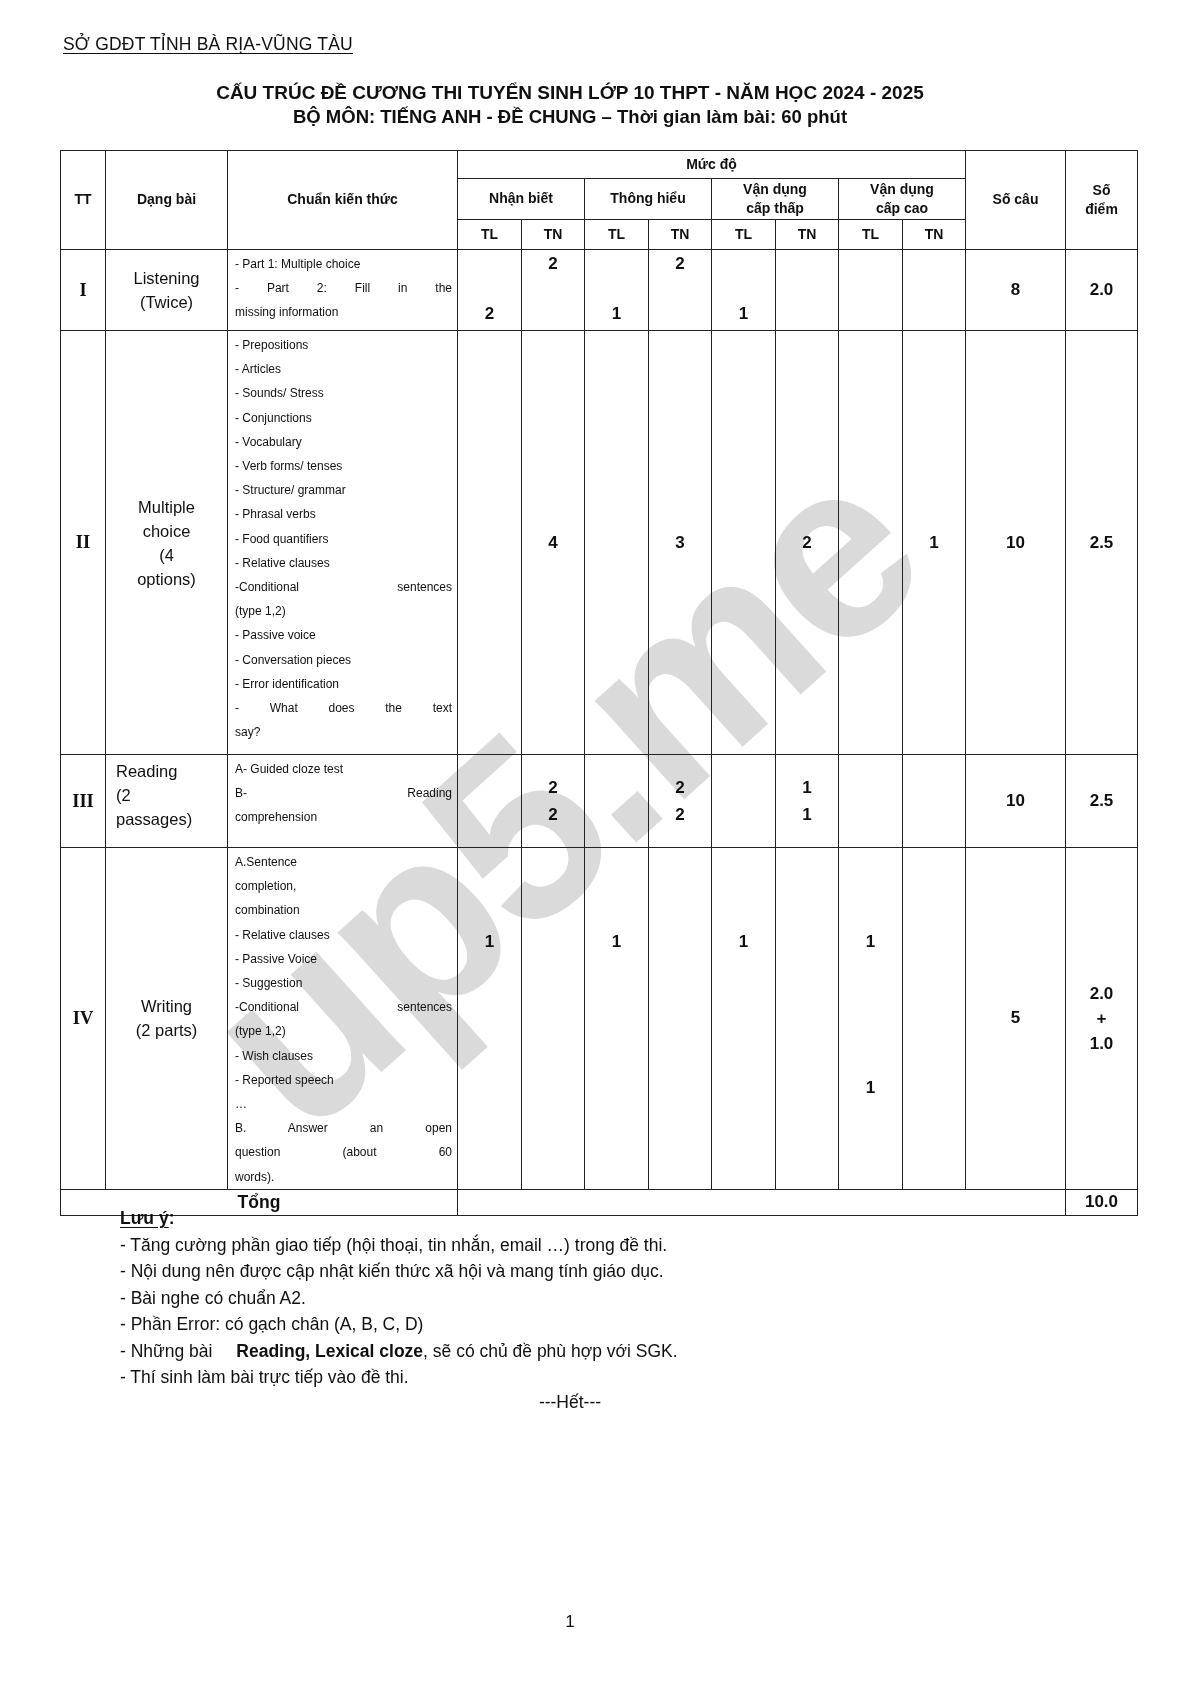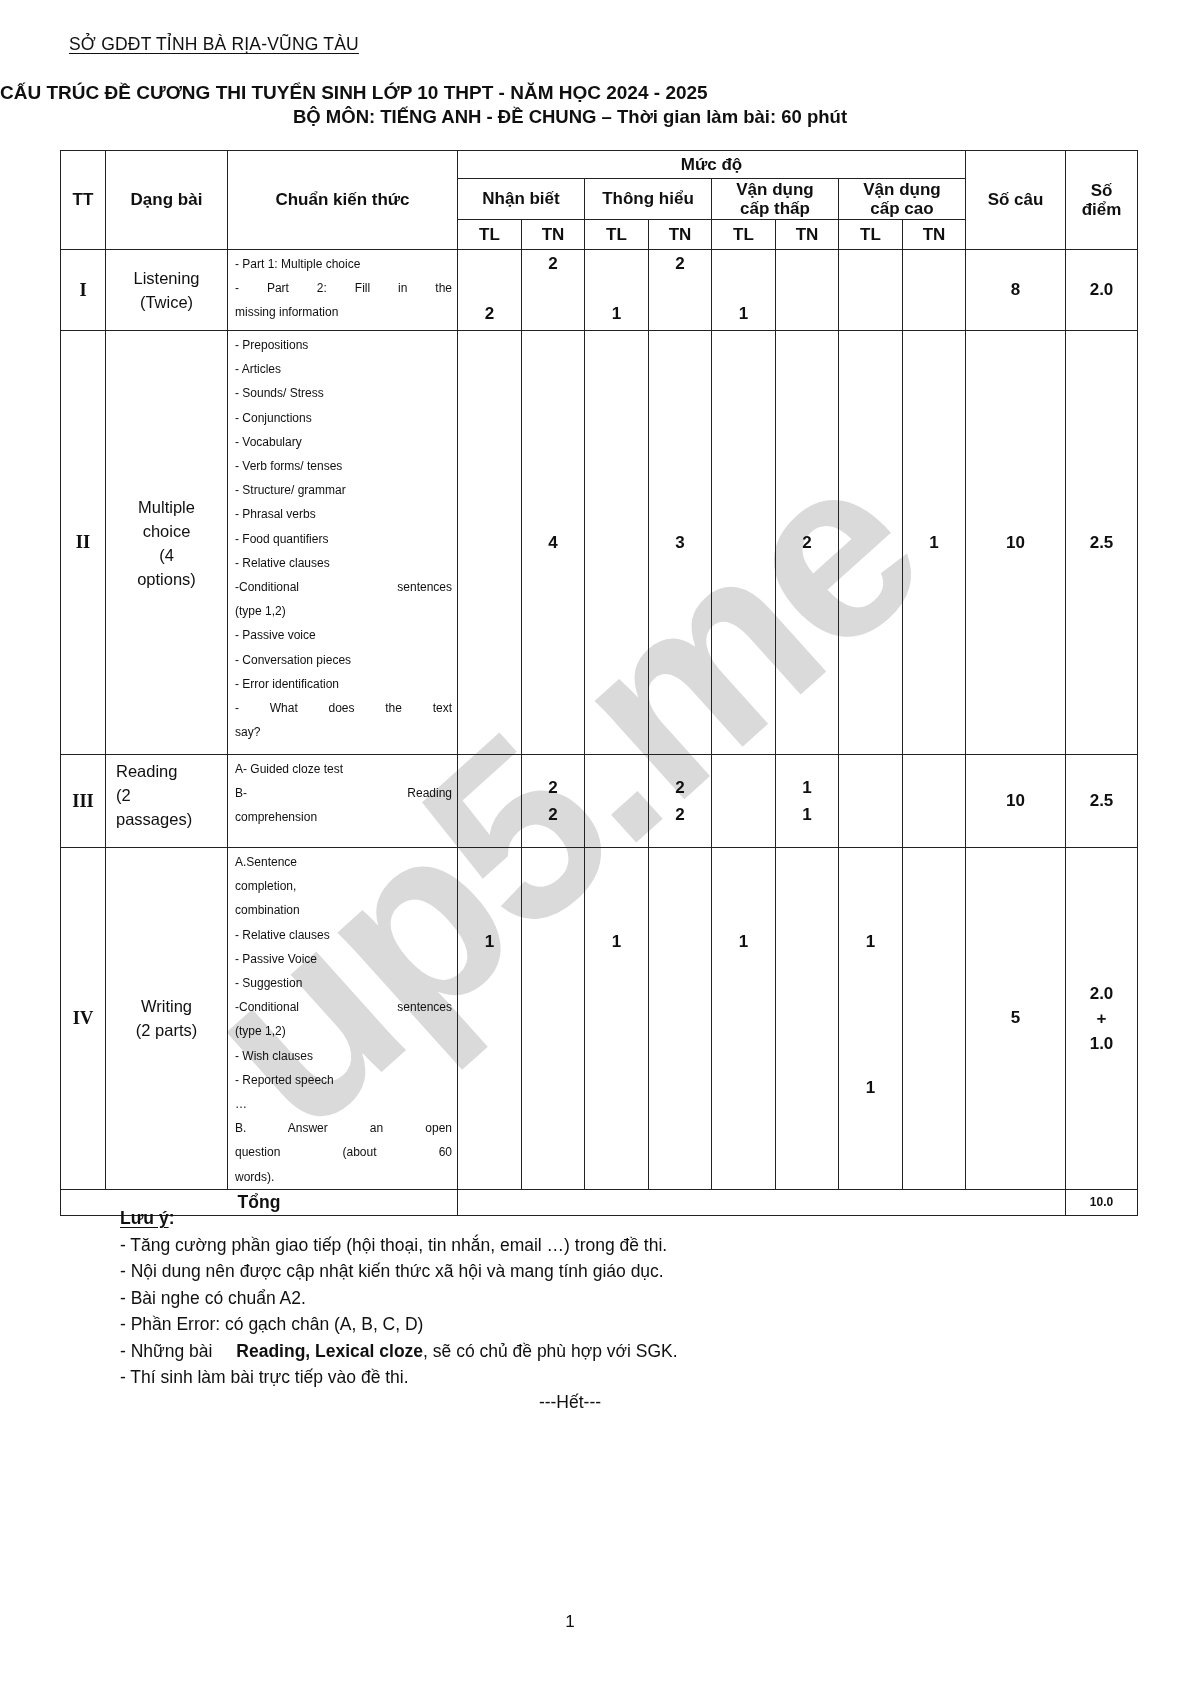--- a/index.html
+++ b/index.html
@@ -9,32 +9,32 @@
     overflow:hidden; font-family:"Liberation Sans",sans-serif; color:#101010;
   }
   
   .watermark {
     position:absolute; left:105px; top:655px; width:910px; text-align:center;
     font-size:252px; font-weight:bold; color:#dadada; letter-spacing:-6px;
     transform:rotate(-42deg); transform-origin:center center;
     z-index:1; white-space:nowrap; line-height:1.1;
   }
   .org {
-    position:absolute; left:69px; top:34px; font-size:17.5px;
+    position:absolute; left:63px; top:34px; font-size:17.5px;
     text-decoration:underline; text-underline-offset:3px; letter-spacing:.2px;
   }
-  .title1 { position:absolute; left:0; top:82px; width:1140px; text-align:left; font-weight:bold; font-size:19px; }
+  .title1 { position:absolute; left:0; top:82px; width:1140px; text-align:center; font-weight:bold; font-size:19px; }
   .title2 { position:absolute; left:0; top:106px; width:1140px; text-align:center; font-weight:bold; font-size:18.5px; }
 
   table.exam {
     position:absolute; left:60px; top:150px; z-index:2;
     border-collapse:collapse; table-layout:fixed; background:transparent;
   }
   table.exam td { border:1.5px solid #222; vertical-align:middle; text-align:center; padding:0; overflow:hidden; }
-  .th { font-weight:bold; font-size:17px; line-height:19.5px; }
+  .th { font-weight:bold; font-size:14px; line-height:19.5px; }
   tr.h1 td { height:28px; }
   tr.h2 td.lv { height:41px; }
   tr.h3 td { height:30px; }
   tr.r1 > td { height:81px; }
   tr.r2 > td { height:424px; }
   tr.r3 > td { height:93px; }
   tr.r4 > td { height:340px; }
   tr.rt > td { height:26px; }
 
   .tt-cell { font-family:"Liberation Serif",serif; font-weight:bold; font-size:18.5px; }
@@ -48,21 +48,21 @@
   .num { font-weight:bold; font-size:17px; }
   .relbox { position:relative; height:100%; width:100%; }
   .relbox span { position:absolute; left:0; width:100%; text-align:center; font-weight:bold; font-size:17px; }
   .vt { top:4px; }
   .vb { bottom:6px; }
   .p1 { top:84px; }
   .p2 { top:230px; }
   .stack2 div { line-height:27px; font-weight:bold; font-size:17px; }
   .stack3 div { line-height:25px; font-weight:bold; font-size:17px; }
   .total-label { font-weight:bold; font-size:17.5px; }
-  .total-val { font-weight:bold; font-size:12px; }
+  .total-val { font-weight:bold; font-size:17px; }
 
   .notes { position:absolute; left:120px; top:1205px; width:950px; font-size:17.5px; line-height:26.5px; z-index:2; }
   .notes .hd { font-weight:bold; }
   .notes .hd .u { text-decoration:underline; text-underline-offset:3px; }
   .notes .b { font-weight:bold;margin-left:19px; }
   .endmark { position:absolute; left:60px; top:1392px; width:1020px; text-align:center; font-size:17.5px; z-index:2; }
   .pagenum { position:absolute; left:0; top:1612px; width:1140px; text-align:center; font-size:17px; z-index:2; }
 </style>
 </head>
 <body>

